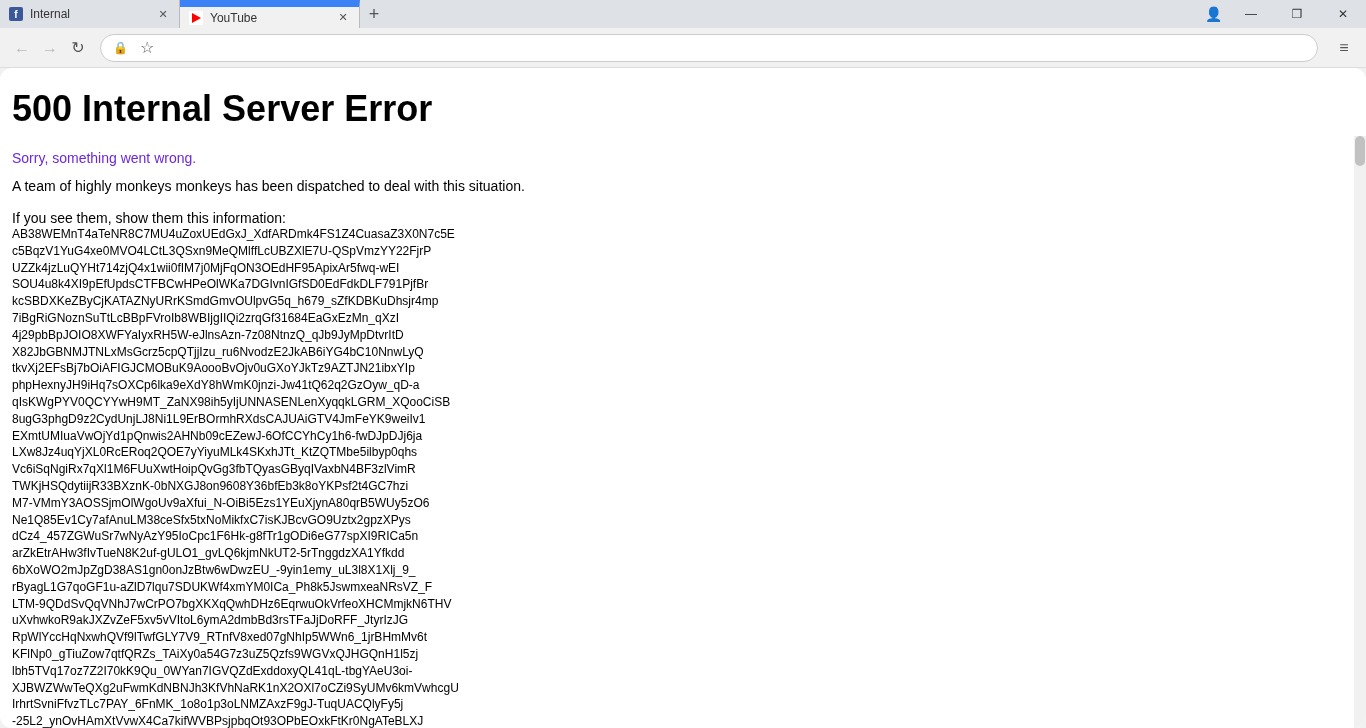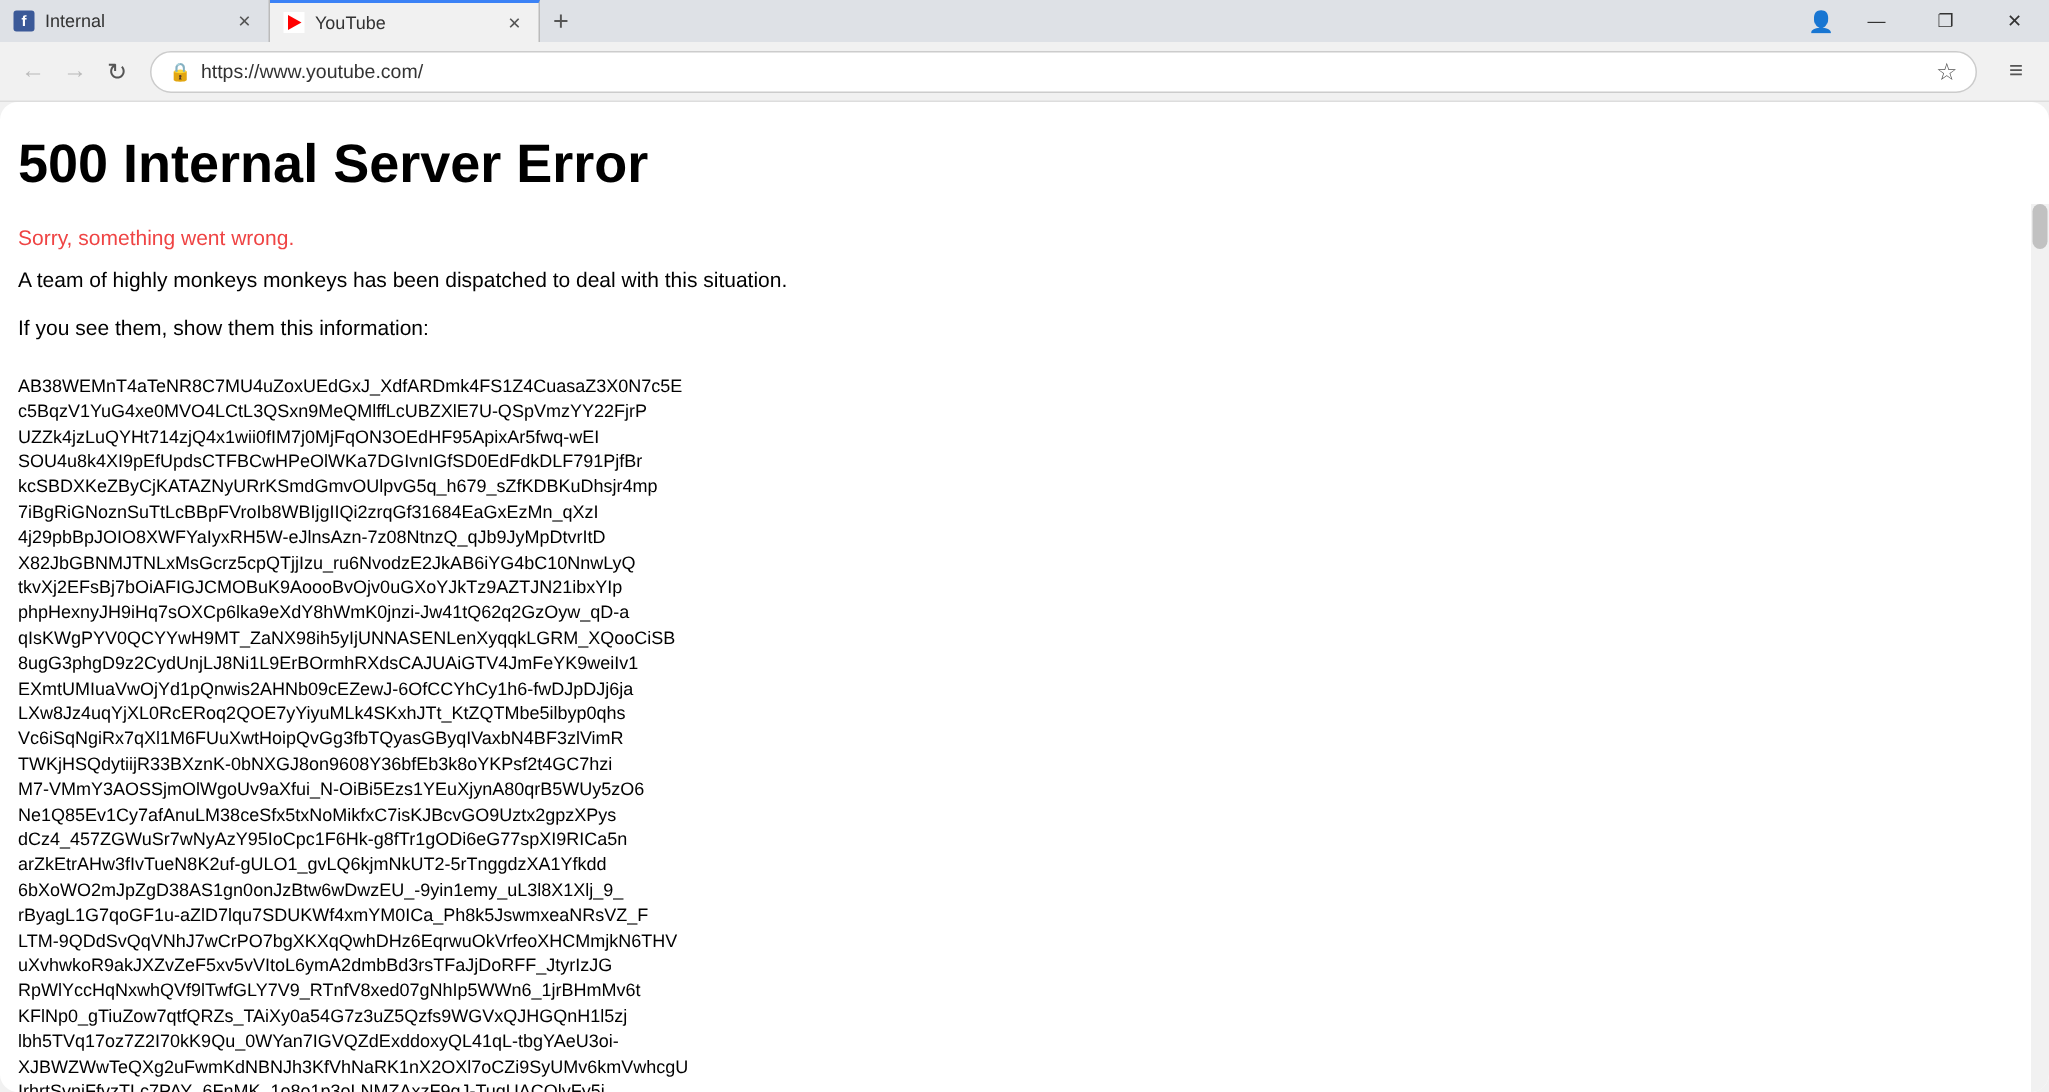--- a/index.html
+++ b/index.html
@@ -36,21 +36,21 @@
       font-size: 12px;
       color: #333;
       border-right: 1px solid #bbb;
       background: #dee1e6;
       min-width: 180px;
       max-width: 220px;
     }
 
     .tab.active {
       background: #f1f1f1;
-      border-top: 2px solid #3b82f6;
+      border-top: 7px solid #3b82f6;
     }
 
     .tab-favicon {
       width: 16px;
       height: 16px;
       margin-right: 6px;
       flex-shrink: 0;
       display: flex;
       align-items: center;
       justify-content: center;
@@ -224,36 +224,36 @@
     .error-title {
       font-size: 36px;
       font-weight: bold;
       color: #000;
       margin-bottom: 20px;
       font-family: Arial, sans-serif;
     }
 
     .error-subtitle {
       font-size: 14px;
-      color: #ef4444;
+      color: #6d28d9;
       margin-bottom: 12px;
       font-family: Arial, sans-serif;
     }
 
     .error-message {
       font-size: 14px;
       color: #000;
       margin-bottom: 16px;
       font-family: Arial, sans-serif;
     }
 
     .error-info-label {
       font-size: 14px;
       color: #000;
-      margin-bottom: 23px;
+      margin-bottom: 0;
       font-family: Arial, sans-serif;
     }
 
     .error-code {
       font-size: 12px;
       color: #000;
       font-family: Arial, sans-serif;
       line-height: 1.4;
       word-break: break-all;
       white-space: pre-wrap;
@@ -324,21 +324,20 @@
   </div>
 </div>
 
 <div class="nav-bar">
   <button class="nav-btn disabled">←</button>
   <button class="nav-btn disabled">→</button>
   <button class="nav-btn">↻</button>
 
   <div class="address-bar-container">
     <span class="lock-icon">🔒</span>
-    <input class="address-bar" type="text" value="https://www.youtube.com/" style="">
     <span class="star-icon">☆</span>
   </div>
 
   <div class="menu-btn">≡</div>
 </div>
 
 <div class="page-content">
   <h1 class="error-title">500 Internal Server Error</h1>
   <p class="error-subtitle">Sorry, something went wrong.</p>
   <p class="error-message">A team of highly monkeys monkeys has been dispatched to deal with this situation.</p>

